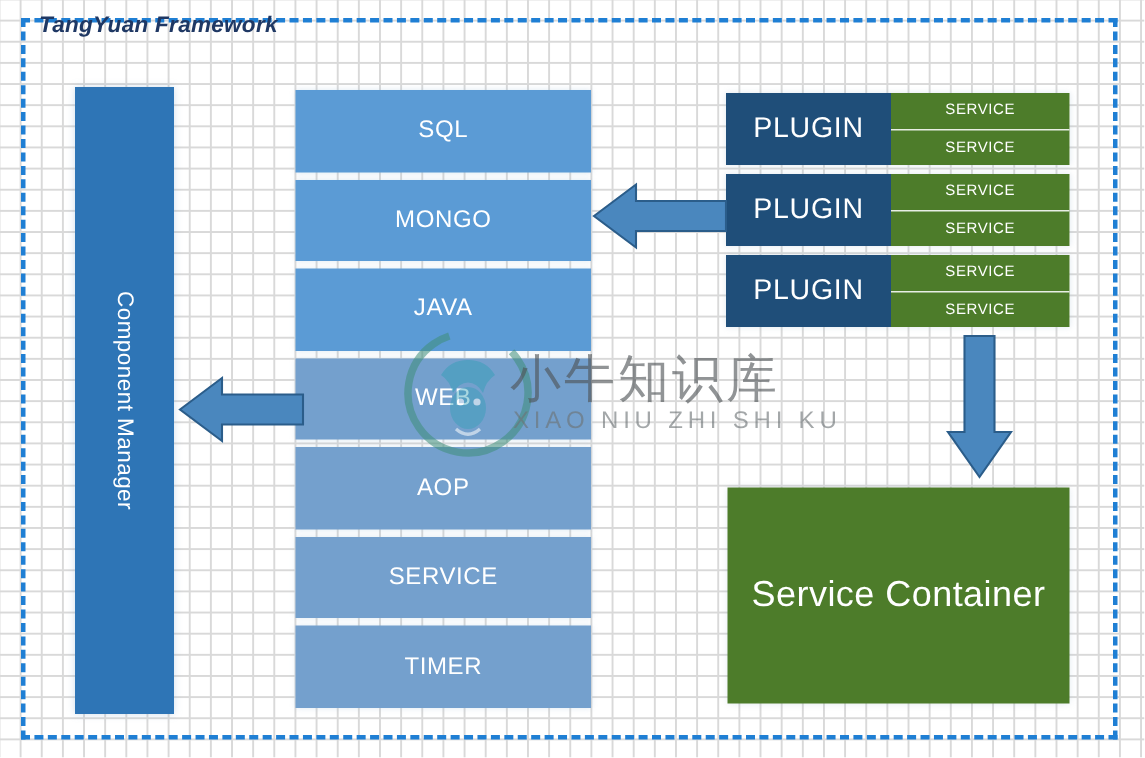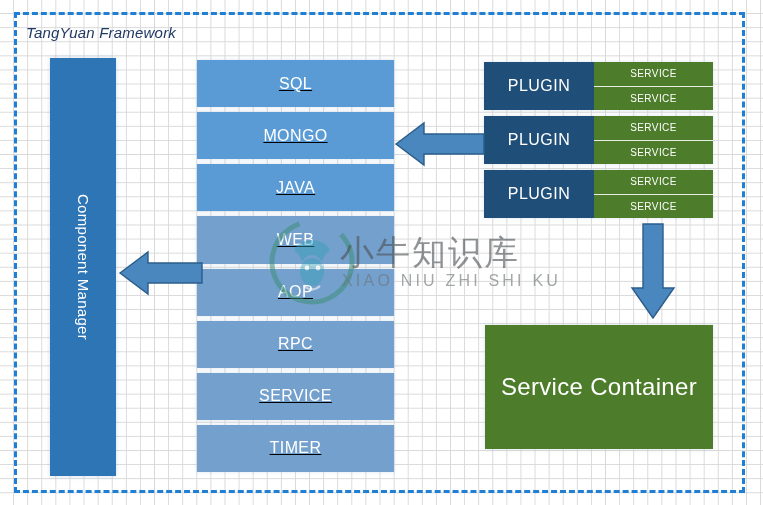--- a/index.html
+++ b/index.html
@@ -21,42 +21,42 @@
   }
   
   #framework-frame{
     position:absolute;
     left:14px;top:12px;width:731px;height:481px;
     border:3px dashed #1f7fd4;
     box-sizing:border-box;
     background:transparent;
   }
   #framework-title{
-    position:absolute;left:26px;top:24px;
-    font-style:italic;font-weight:normal;
+    position:absolute;left:26px;top:8px;
+    font-style:italic;font-weight:bold;
     font-size:15px;color:#1f3864;
     letter-spacing:.2px;
     white-space:nowrap;
   }
   
   #component-manager{
     position:absolute;left:50px;top:58px;width:66px;height:418px;
     background:#2e75b6;
     box-shadow:0 0 5px rgba(120,160,200,.35);
   }
   #component-manager .cm-label{
     position:absolute;left:50%;top:50%;
     transform:translate(-50%,-50%) rotate(90deg);
     white-space:nowrap;
     color:#ffffff;font-size:15px;letter-spacing:.3px;
   }
   
   #component-stack{
     position:absolute;left:197px;top:60px;width:197px;height:416px;
-    display:flex;flex-direction:column;text-decoration:underline;
+    display:flex;flex-direction:column;
   }
   .component-block{
     flex:1 1 0;
     margin-bottom:5px;
     background:#5b9bd5;
     color:#ffffff;
     display:flex;align-items:center;justify-content:center;
     font-size:16px;letter-spacing:.4px;
     box-shadow:0 0 4px rgba(140,175,210,.30);
   }
@@ -68,36 +68,36 @@
     display:flex;flex-direction:column;
   }
   .plugin-row{
     flex:1 1 0;display:flex;margin-bottom:6px;
     box-shadow:0 0 4px rgba(150,175,200,.3);
   }
   .plugin-row:last-child{margin-bottom:0;}
   .plugin-cell{
     width:110px;background:#1f4e79;color:#ffffff;
     display:flex;align-items:center;justify-content:center;
-    font-size:16px;letter-spacing:.5px;
+    font-size:19px;letter-spacing:.5px;
   }
   .service-col{
     flex:1;display:flex;flex-direction:column;
     background:#4d7c2a;
   }
   .service-cell{
     flex:1 1 0;
     display:flex;align-items:center;justify-content:center;
     color:#ffffff;font-size:10px;letter-spacing:.4px;
     border-bottom:1px solid #e8eee4;
   }
   .service-cell:last-child{border-bottom:none;}
   
   #service-container{
-    position:absolute;left:485px;top:325px;width:228px;height:124px;
+    position:absolute;left:485px;top:325px;width:228px;height:144px;
     background:#4d7c2a;color:#ffffff;
     display:flex;align-items:center;justify-content:center;
     font-size:24px;letter-spacing:.3px;
     box-shadow:0 0 5px rgba(150,175,200,.3);
   }
   
   .arrow{position:absolute;}
   
   #watermark{
     position:absolute;left:266px;top:214px;width:250px;height:92px;
@@ -136,23 +136,20 @@
       <span>MONGO</span>
     </div>
     <div class="component-block">
       <span>JAVA</span>
     </div>
     <div class="component-block muted">
       <span>WEB</span>
     </div>
     <div class="component-block muted">
       <span>AOP</span>
-    </div>
-    <div class="component-block muted">
-      <span>RPC</span>
     </div>
     <div class="component-block muted">
       <span>SERVICE</span>
     </div>
     <div class="component-block muted">
       <span>TIMER</span>
     </div>
   </div>
 
   <div id="plugin-group">

